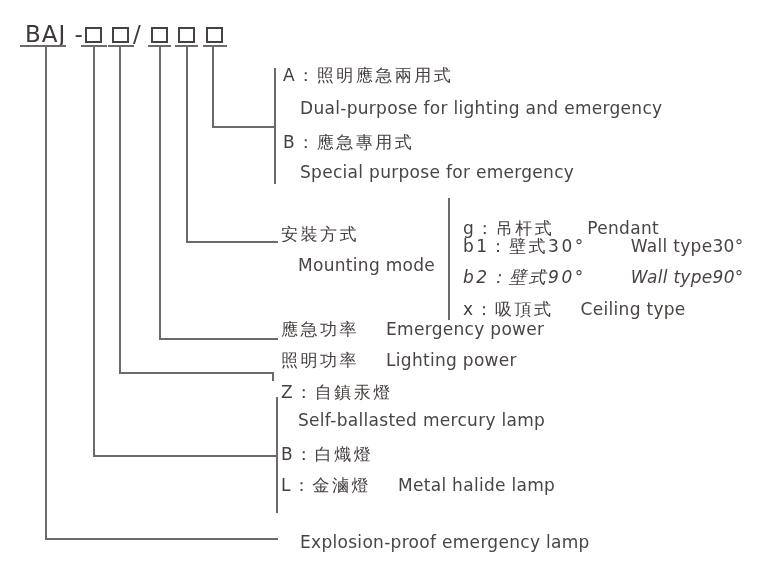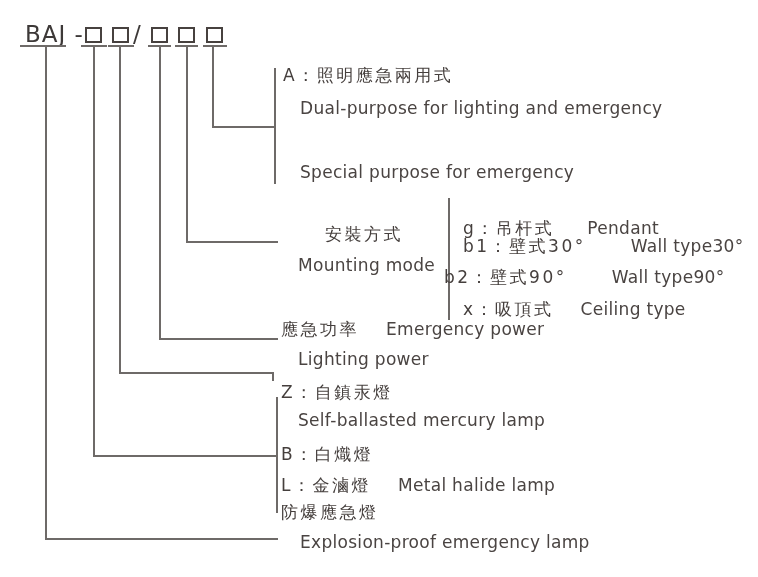--- a/index.html
+++ b/index.html
@@ -57,56 +57,57 @@
   <div class="line-v" style="left:272px;top:372px;height:9px;"></div>
   <div class="line-h" style="left:93px;top:455px;width:184px;"></div>
   <div class="line-h" style="left:45px;top:538px;width:233px;"></div>
 
   <div class="line-v" style="left:274px;top:68px;height:116px;"></div>
   <div class="line-v" style="left:448px;top:198px;height:122px;"></div>
   <div class="line-v" style="left:276px;top:397px;height:116px;"></div>
 
   <div class="abs zh" style="left:283px;top:64px;">A：照明應急兩用式</div>
   <div class="abs en" style="left:283px;top:98px;">Dual-purpose for lighting and emergency</div>
+  <div class="abs zh" style="left:283px;top:131px;">B：應急專用式</div>
   <div class="abs en" style="left:283px;top:162px;">Special purpose for emergency</div>
 
-  <div class="abs zh" style="left:281px;top:223px;margin-left:44px;">安裝方式</div>
+  <div class="abs zh" style="left:281px;top:223px;">安裝方式</div>
   <div class="abs en" style="left:281px;top:255px;">Mounting mode</div>
 
   <div class="abs row gap16" style="left:463px;top:217px;">
     <span class="zh">g：吊杆式</span>
     <span class="en">Pendant</span>
   </div>
   <div class="abs row gap28" style="left:463px;top:235px;">
     <span class="zh">b1：壁式30°</span>
     <span class="en">Wall type30°</span>
   </div>
-  <div class="abs row gap28" style="left:444px;top:266px;">
+  <div class="abs row gap28" style="left:463px;top:266px;font-style:italic;">
     <span class="zh">b2：壁式90°</span>
     <span class="en">Wall type90°</span>
   </div>
   <div class="abs row gap10" style="left:281px;top:318px;">
     <span class="zh">應急功率</span>
     <span class="en">Emergency power</span>
   </div>
 
   <div class="abs row gap10" style="left:463px;top:298px;">
     <span class="zh">x：吸頂式</span>
     <span class="en">Ceiling type</span>
   </div>
   <div class="abs row gap10" style="left:281px;top:349px;">
+    <span class="zh">照明功率</span>
     <span class="en">Lighting power</span>
   </div>
 
   <div class="abs zh" style="left:281px;top:381px;">Z：自鎮汞燈</div>
   <div class="abs en" style="left:281px;top:410px;">Self-ballasted mercury lamp</div>
   <div class="abs row gap10" style="left:281px;top:443px;">
     <span class="zh">B：白熾燈</span>
   </div>
   <div class="abs row gap10" style="left:281px;top:474px;">
     <span class="zh">L：金滷燈</span>
     <span class="en">Metal halide lamp</span>
   </div>
 
-  <div class="abs zh" style="left:281px;top:501px;">防爆應急燈</div>
   <div class="abs en" style="left:283px;top:532px;">Explosion-proof emergency lamp</div>
 
 </div>
 
 </body></html>

